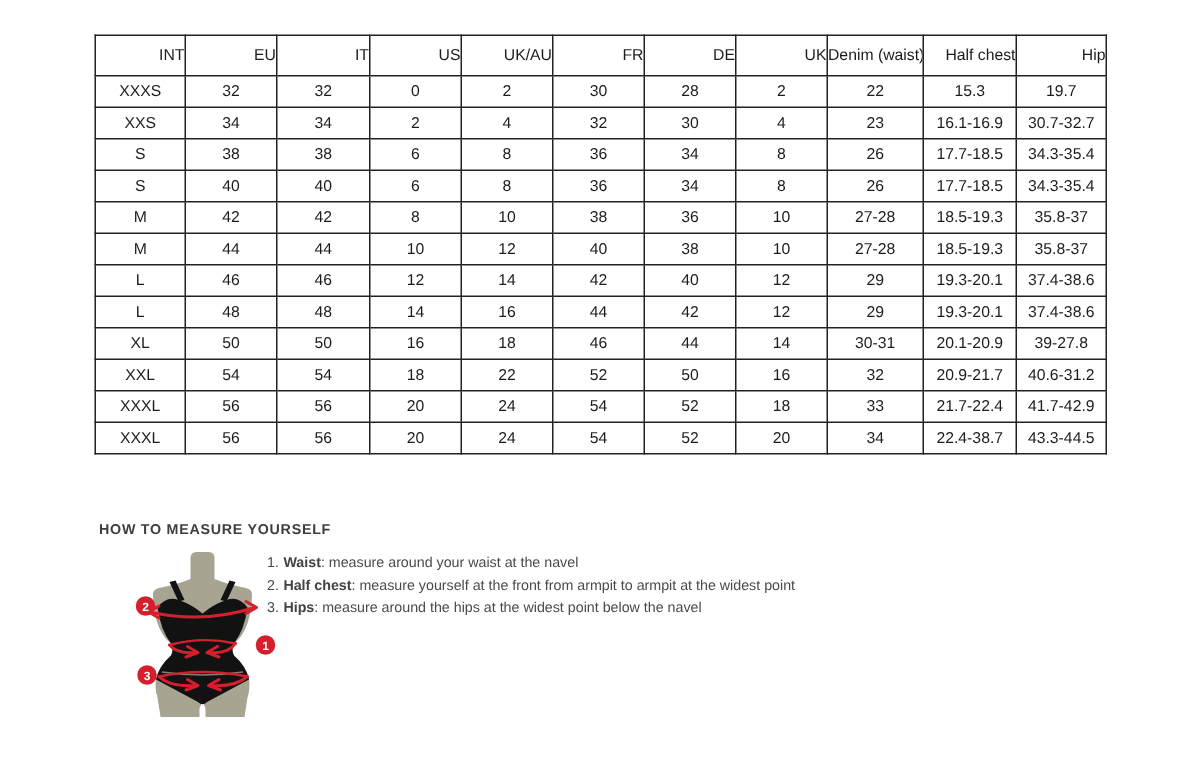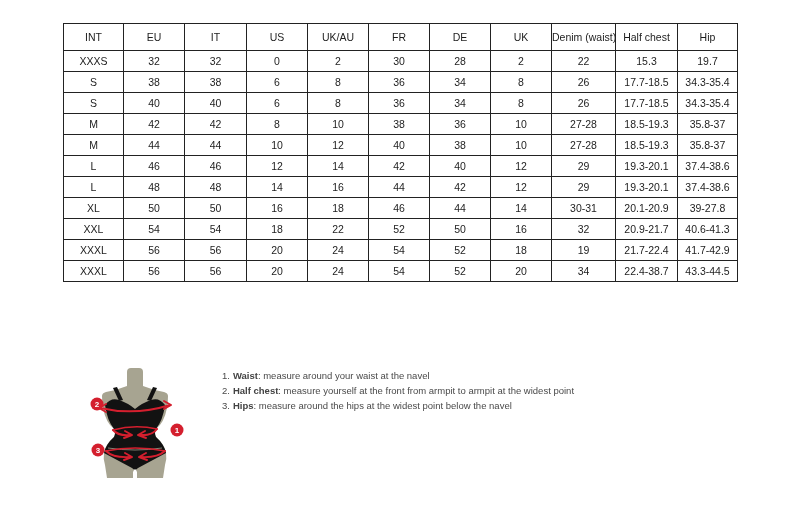--- a/index.html
+++ b/index.html
@@ -21,39 +21,38 @@
     border:1px solid #222222;
     text-align:center;
     vertical-align:middle;
     font-weight:normal;
     font-size:10.5px;
     color:#1c1c1c;
     padding:0;
     overflow:hidden;
     white-space:nowrap;
   }
-  table.size-chart th { height:27px; }
+  table.size-chart th { height:27px;text-align:right; }
   table.size-chart td { height:21px; }
 
   .measure { position:absolute; left:66px; top:348px; width:680px; height:160px; }
   .measure-title {
     font-size:9.5px;
     font-weight:bold;
     color:#3d3d3d;
     letter-spacing:0.5px;
   }
   .figure-box { position:absolute; left:19px; top:20px; width:110px; height:115px; }
   .instructions { position:absolute; left:112px; top:23px; }
   .instruction-item {
     font-size:9.5px;
     color:#4a4a4a;
     line-height:9.5px;
     margin-bottom:5.5px;
     white-space:nowrap;
-    margin-left:44px;
   }
   .instruction-item .num { margin-right:3px; }
   .instruction-item b { color:#434343; }
 </style>
 </head>
 <body>
 
 <div class="chart-wrap">
   <table class="size-chart">
     <colgroup>
@@ -92,20 +91,33 @@
           <td>0</td>
           <td>2</td>
           <td>30</td>
           <td>28</td>
           <td>2</td>
           <td>22</td>
           <td>15.3</td>
           <td>19.7</td>
         </tr>
         <tr>
+          <td>XXS</td>
+          <td>34</td>
+          <td>34</td>
+          <td>2</td>
+          <td>4</td>
+          <td>32</td>
+          <td>30</td>
+          <td>4</td>
+          <td>23</td>
+          <td>16.1-16.9</td>
+          <td>30.7-32.7</td>
+        </tr>
+        <tr>
           <td>S</td>
           <td>38</td>
           <td>38</td>
           <td>6</td>
           <td>8</td>
           <td>36</td>
           <td>34</td>
           <td>8</td>
           <td>26</td>
           <td>17.7-18.5</td>
@@ -193,32 +205,32 @@
           <td>XXL</td>
           <td>54</td>
           <td>54</td>
           <td>18</td>
           <td>22</td>
           <td>52</td>
           <td>50</td>
           <td>16</td>
           <td>32</td>
           <td>20.9-21.7</td>
-          <td>40.6-41.3</td>
+          <td>40.6-31.2</td>
         </tr>
         <tr>
           <td>XXXL</td>
           <td>56</td>
           <td>56</td>
           <td>20</td>
           <td>24</td>
           <td>54</td>
           <td>52</td>
           <td>18</td>
-          <td>19</td>
+          <td>33</td>
           <td>21.7-22.4</td>
           <td>41.7-42.9</td>
         </tr>
         <tr>
           <td>XXXL</td>
           <td>56</td>
           <td>56</td>
           <td>20</td>
           <td>24</td>
           <td>54</td>
@@ -226,20 +238,21 @@
           <td>20</td>
           <td>34</td>
           <td>22.4-38.7</td>
           <td>43.3-44.5</td>
         </tr>
       </tbody>
   </table>
 </div>
 
 <div class="measure">
+  <div class="measure-title">HOW TO MEASURE YOURSELF</div>
 
   <div class="figure-box">
     <svg width="110" height="115" viewBox="0 0 110 115">
 
       <g fill="#a7a491">
 
         <path d="M42,20 L42,4 Q42,0 46,0 L54,0 Q58,0 58,4 L58,20 Z"></path>
 
         <path d="
           M42,18

